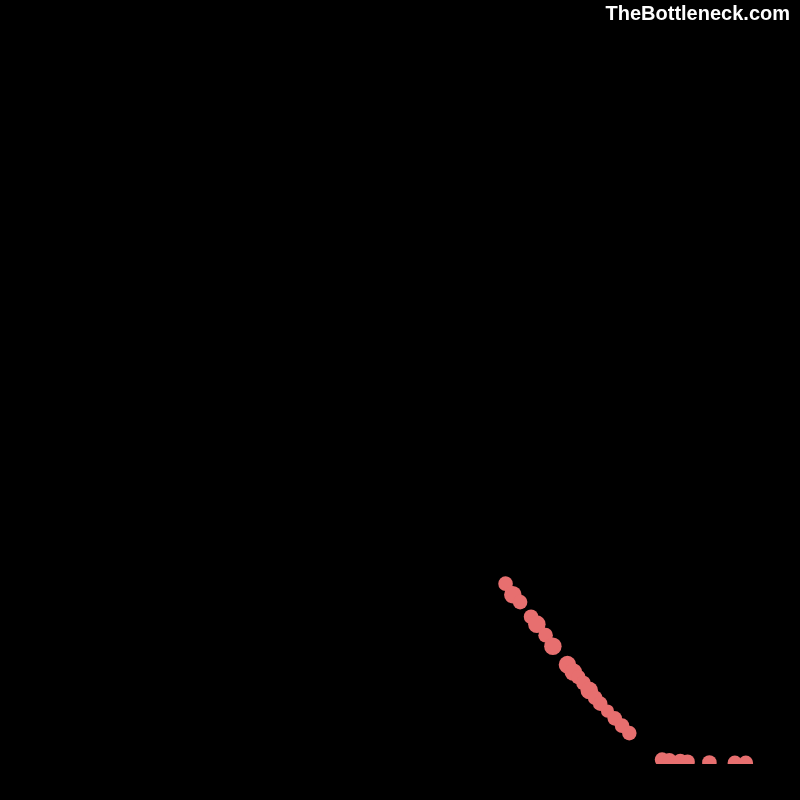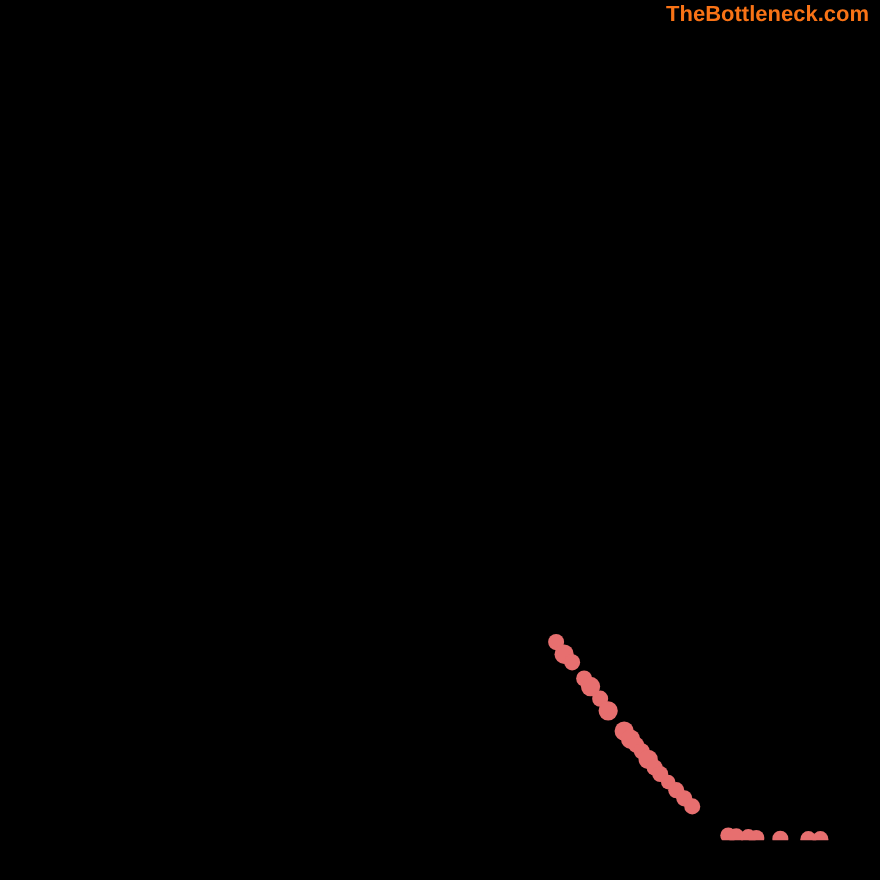--- a/index.html
+++ b/index.html
@@ -13,21 +13,21 @@
   }
   .container {
     position: relative;
     width: 800px;
     height: 800px;
   }
   .attribution {
     position: absolute;
     top: 2px;
     right: 10px;
-    color: #f97316;
+    color: #ffffff;
     font-size: 20px;
     font-weight: bold;
     z-index: 10;
   }
   .plot-area {
     position: absolute;
     left: 36px;
     top: 28px;
     width: 728px;
     height: 736px;

